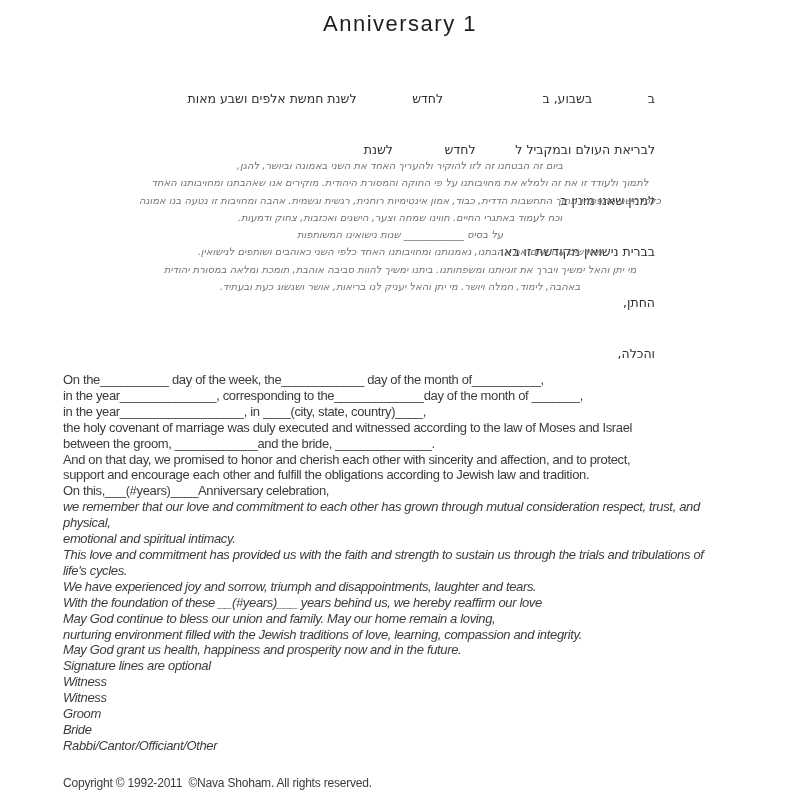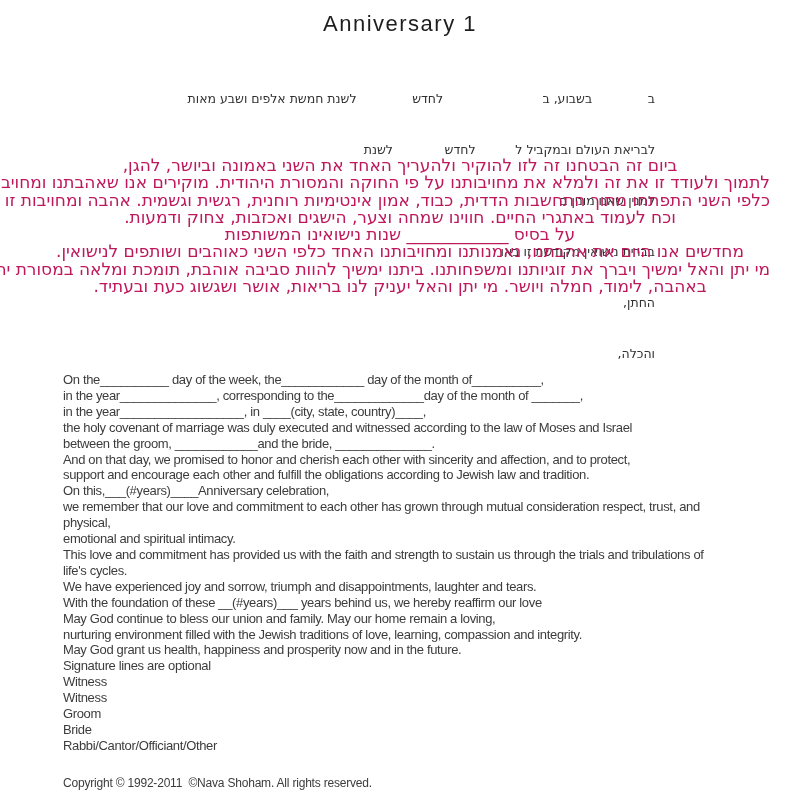--- a/index.html
+++ b/index.html
@@ -35,36 +35,37 @@
     color: #303030;
     white-space: pre;
     margin-left: 33px;
   }
   .heb-body {
     position: absolute;
     top: 157px; left: 30px; right: 30px;
     direction: rtl;
     text-align: center;
     font-family: "DejaVu Sans", sans-serif;
-    font-size: 17px;
+    font-size: 10px;
     line-height: 17.3px;
-    color: #be185d;
+    color: #737373;
+    font-style: italic;
   }
   .heb-line { white-space: pre; }
   .heb-body .heb-line { white-space: nowrap; }
   .eng {
     position: absolute;
     top: 372px; left: 63px;
     font-size: 13px;
     letter-spacing: -0.35px;
     line-height: 15.9px;
     color: #3c3c3c;
   }
   .eng-line { white-space: nowrap; }
-  .eng-line.it { }
+  .eng-line.it { font-style: italic; }
   .copyright {
     position: absolute;
     top: 776px; left: 63px;
     font-size: 12px;
     letter-spacing: -0.2px;
     color: #3c3c3c;
     white-space: pre;
   }
 </style>
 </head>

